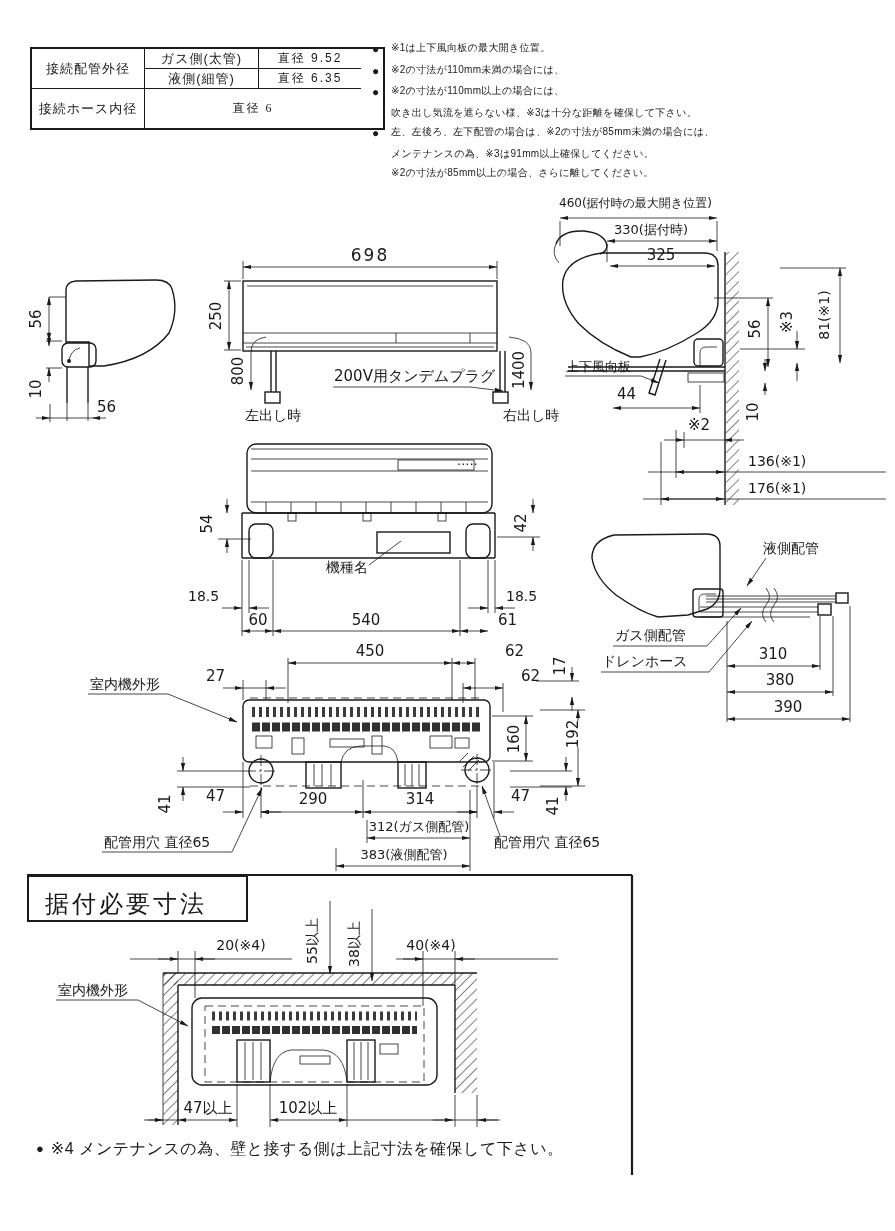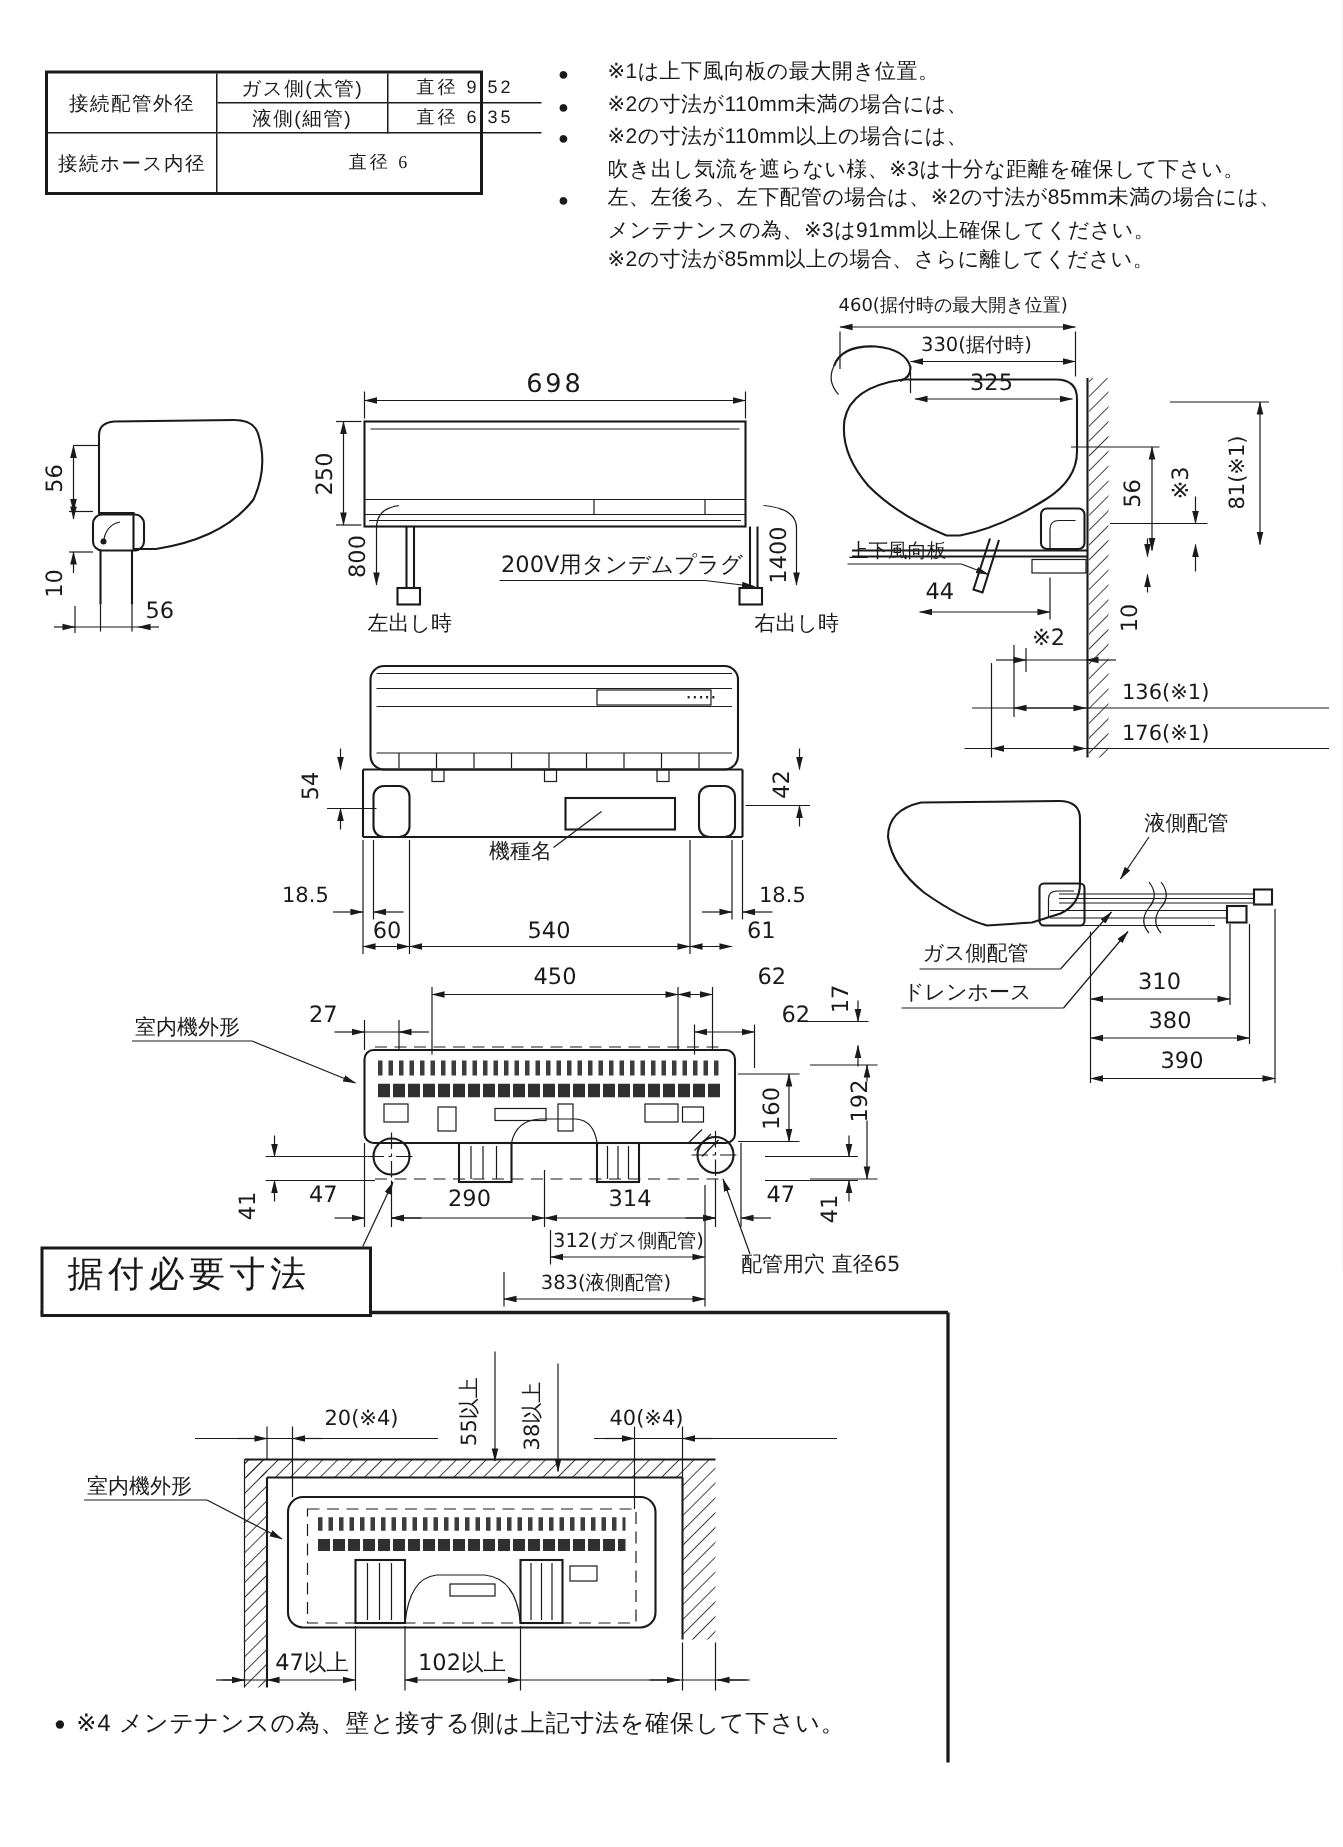--- a/index.html
+++ b/index.html
@@ -1,36 +1,36 @@
 <!DOCTYPE html>
 <html><head>
 <meta charset="utf-8">
 <style>
   html,body{margin:0;padding:0;background:#e8e8e8;}
   .page{position:relative;width:895px;height:1231px;background:#ffffff;
         font-family:"Liberation Sans","DejaVu Sans",sans-serif;color:#1a1a1a;overflow:hidden;}
   .page svg{position:absolute;left:0;top:0;}
   
-  .tbl{position:absolute;left:30px;top:47px;width:292px;height:83px;border:2px solid #1a1a1a;box-sizing:border-box;
+  .tbl{position:absolute;left:30px;top:47px;width:355px;height:83px;border:2px solid #1a1a1a;box-sizing:border-box;
        display:grid;grid-template-columns:113px 114px 102px;grid-template-rows:20px 20px 39px;}
   .tbl .c{border-right:1.5px solid #1a1a1a;border-bottom:1.5px solid #1a1a1a;display:flex;align-items:center;justify-content:center;
           font-size:13px;letter-spacing:1px;white-space:nowrap;box-sizing:border-box;}
   .tbl .span2{grid-row:1/3;}
   .tbl .span23{grid-column:2/4;border-right:none;}
   .tbl .last{border-bottom:none;font-family:Liberation Serif, serif;}
   .tbl .noR{border-right:none;}
   .tbl .val{font-size:12px;letter-spacing:2px;}
   
   .notes{position:absolute;left:372px;top:38px;width:520px;}
   .nrow{display:flex;line-height:19.5px;}
   .nb{width:19px;font-size:12px;flex:none;padding-top:2px;}
-  .nt{font-size:14px;letter-spacing:0.3px;white-space:nowrap;margin-left:14px;}
+  .nt{font-size:10px;letter-spacing:0.3px;white-space:nowrap;}
   
-  .titlebox{position:absolute;left:27px;top:831px;width:221px;height:47px;border:2.5px solid #1a1a1a;box-sizing:border-box;
-            display:flex;align-items:flex-start;padding-left:16px;font-size:24px;letter-spacing:3px;background:#fff;}
+  .titlebox{position:absolute;left:27px;top:875px;width:221px;height:47px;border:2.5px solid #1a1a1a;box-sizing:border-box;
+            display:flex;align-items:flex-end;padding-left:16px;font-size:24px;letter-spacing:3px;background:#fff;}
   
   .footnote{position:absolute;left:36px;top:1139px;display:flex;}
   .fb{font-size:13px;margin-right:7px;padding-top:2px;}
   .ft{font-size:16px;letter-spacing:0.5px;white-space:nowrap;}
   
   .s0{stroke:#1a1a1a;stroke-width:0.8;fill:none;}
   .s1{stroke:#1a1a1a;stroke-width:1.4;fill:none;}
   .s2{stroke:#1a1a1a;stroke-width:2.2;fill:none;}
   .dsh{stroke-dasharray:8 5;}
   .ddot{stroke-dasharray:11 3 2 3;}

